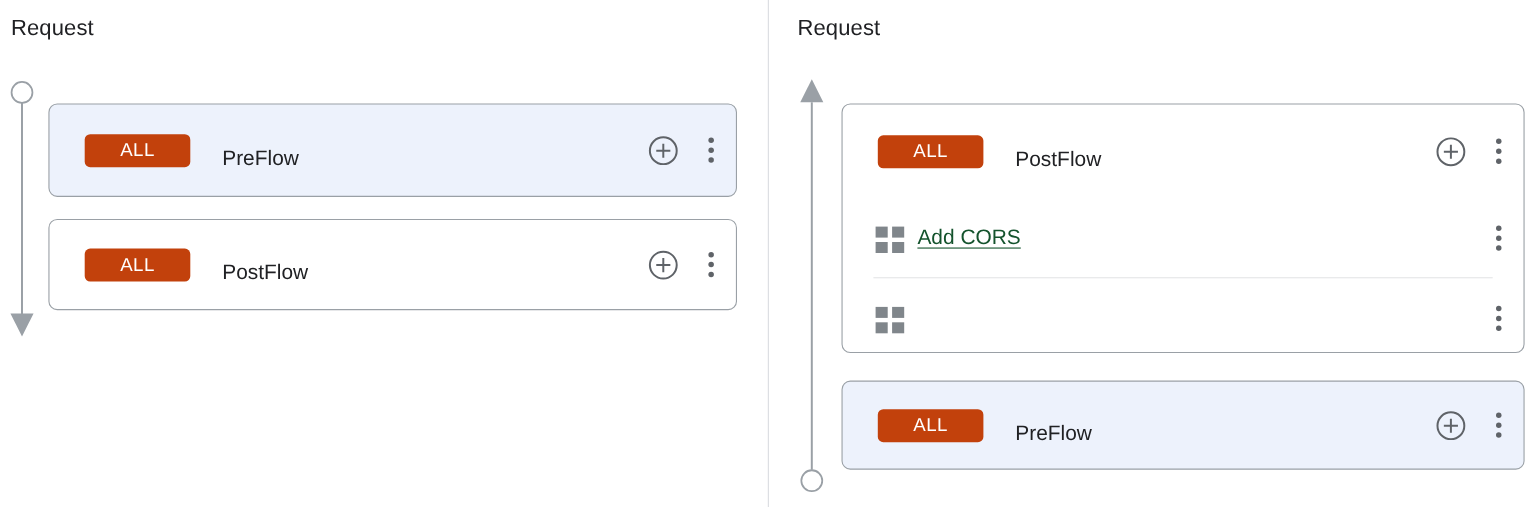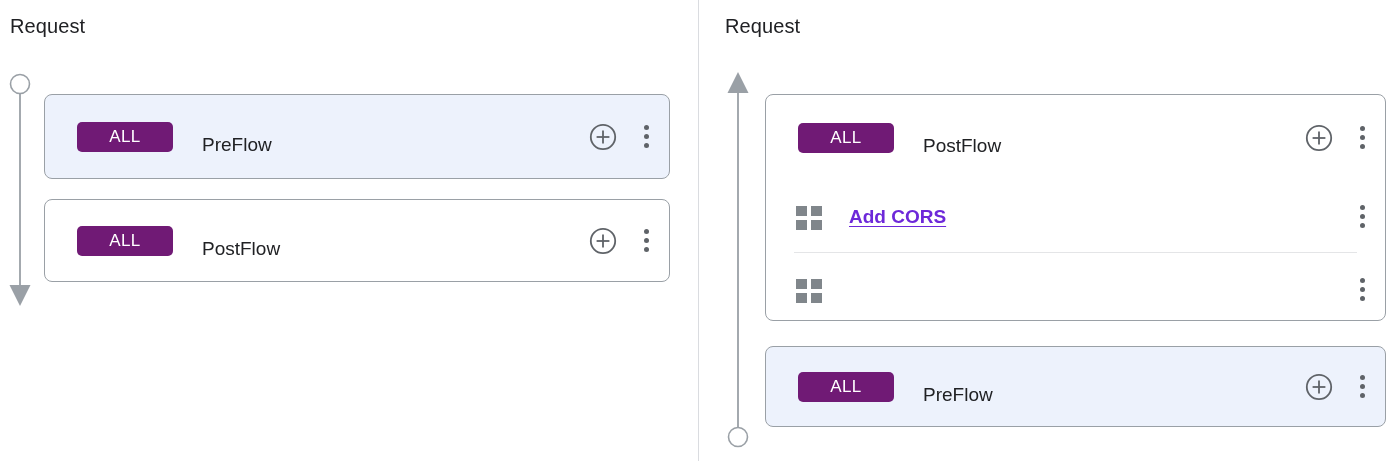--- a/index.html
+++ b/index.html
@@ -105,21 +105,21 @@
 
   
   .verb-badge {
     flex: none;
     display: inline-flex;
     align-items: center;
     justify-content: center;
     width: 96px;
     height: 30px;
     border-radius: 5px;
-    background: #701a75;
+    background: #c2410c;
     color: #ffffff;
     font-size: 17px;
     letter-spacing: .4px;
     font-weight: 400;
   }
 
   .flow-name {
     margin-left: 29px;
     font-size: 19px;
     color: #202124;
@@ -170,28 +170,27 @@
     gap: 4px 4px;
   }
   .icon-drag i {
     display: block;
     width: 11px;
     height: 10px;
     background: #80868b;
   }
 
   .policy-link {
-    margin-left: 27px;
+    margin-left: 12px;
     font-size: 19px;
-    color: #6d28d9;
+    color: #14532d;
     text-decoration: underline;
     text-underline-offset: 3px;
     white-space: nowrap;
     cursor: pointer;
-    font-weight: bold;
   }
 
   .row-divider {
     position: absolute;
     left: 28px;
     right: 28px;
     height: 1px;
     background: #e4e5e7;
   }
 </style>

